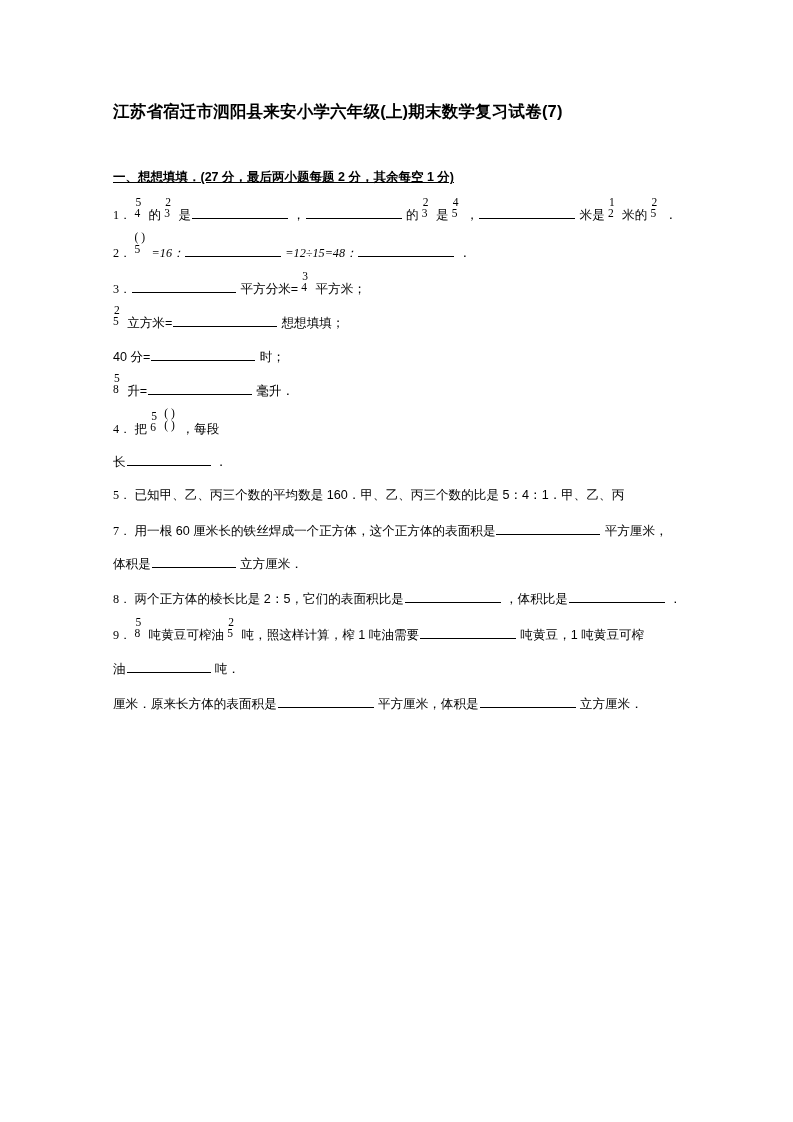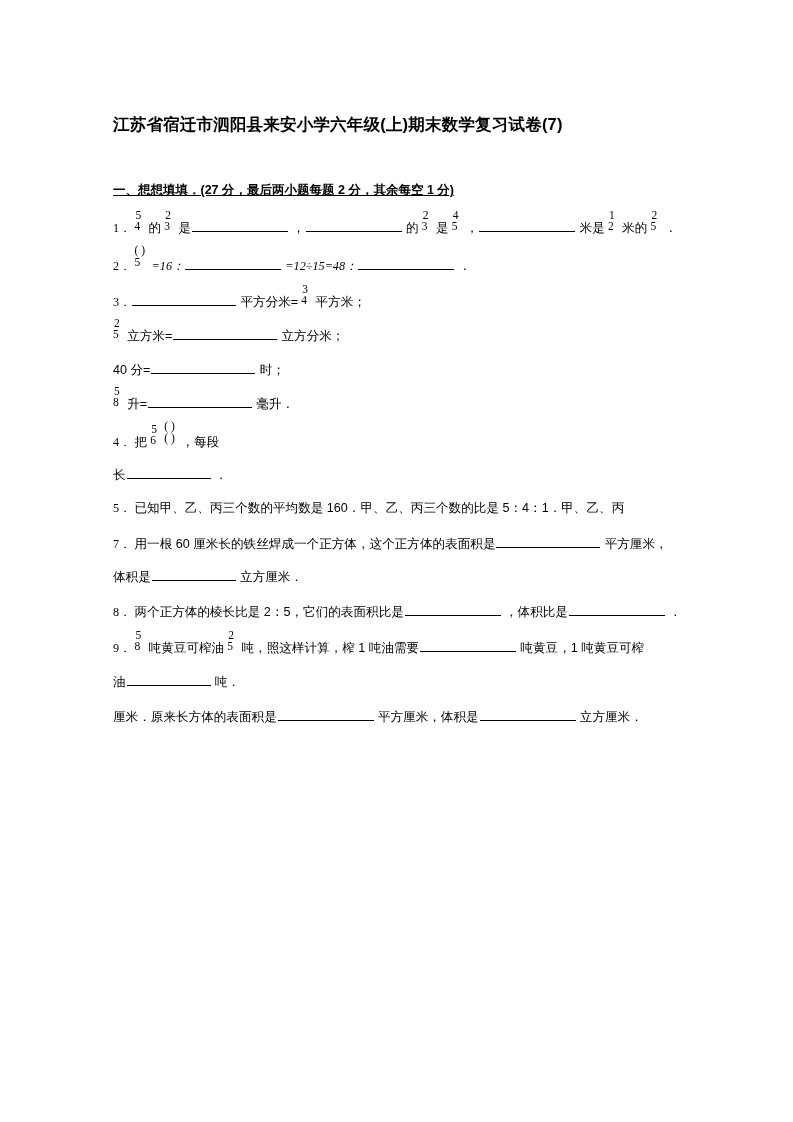--- a/index.html
+++ b/index.html
@@ -14,21 +14,21 @@
     color: #000000;
     position: relative;
     overflow: hidden;
   }
   .page {
     position: absolute;
     left: 0; top: 0;
     width: 793px;
     height: 1122px;
     box-sizing: border-box;
-    padding: 16px 113px;
+    padding: 3px 113px;
     border-radius: 27px;
   }
 
   
   .doc-title {
     margin: 0;
     padding-top: 98px;
     font-family: "Liberation Sans", "DejaVu Sans", sans-serif;
     font-weight: bold;
     font-size: 16.5px;
@@ -169,21 +169,21 @@
     <li class="q">
       <span class="line">
         <span class="qnum">3．</span><span class="blank w-xxl"></span>
         <span class="cn">平方分米=</span>
         <span class="frac"><span class="nm">3</span><span class="dn">4</span></span>
         <span class="cn">平方米；</span>
       </span>
       <span class="line">
         <span class="frac"><span class="nm">2</span><span class="dn">5</span></span>
         <span class="cn">立方米=</span><span class="blank w-xxl"></span>
-        <span class="cn">立方分米；</span>
+        <span class="cn">想想填填；</span>
       </span>
       <span class="line">
         <span class="cn">40 分=</span><span class="blank w-xxl"></span>
         <span class="cn">时；</span>
       </span>
       <span class="line">
         <span class="frac"><span class="nm">5</span><span class="dn">8</span></span>
         <span class="cn">升=</span><span class="blank w-xxl"></span>
         <span class="cn">毫升．</span>
       </span>

